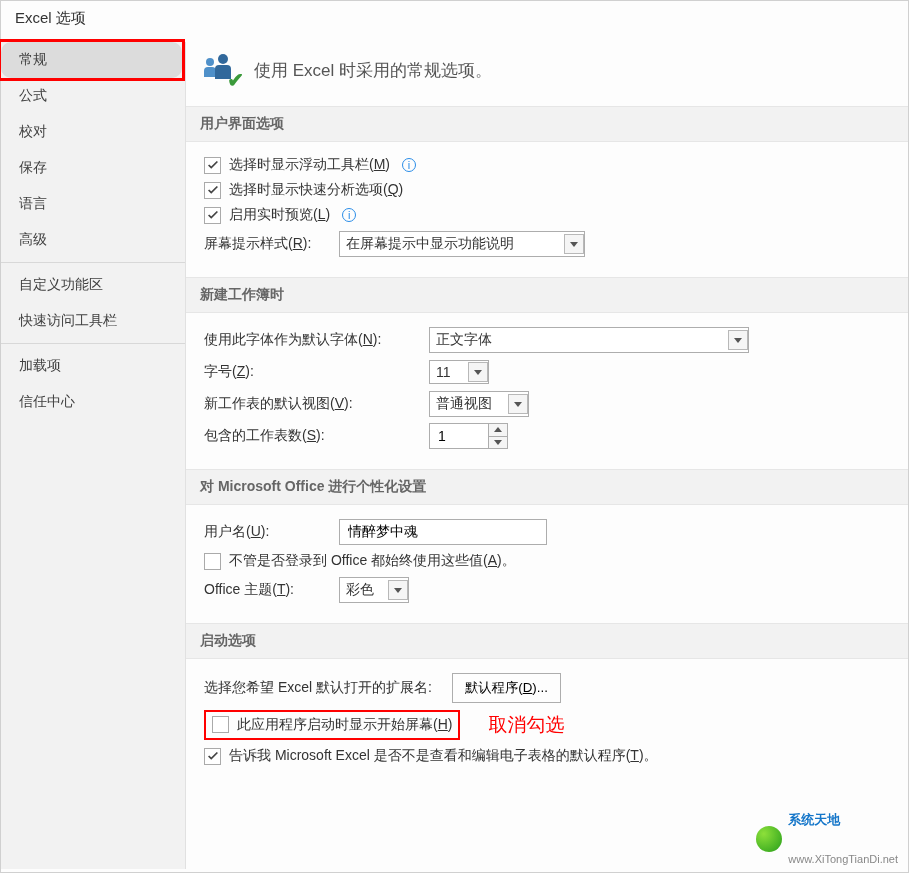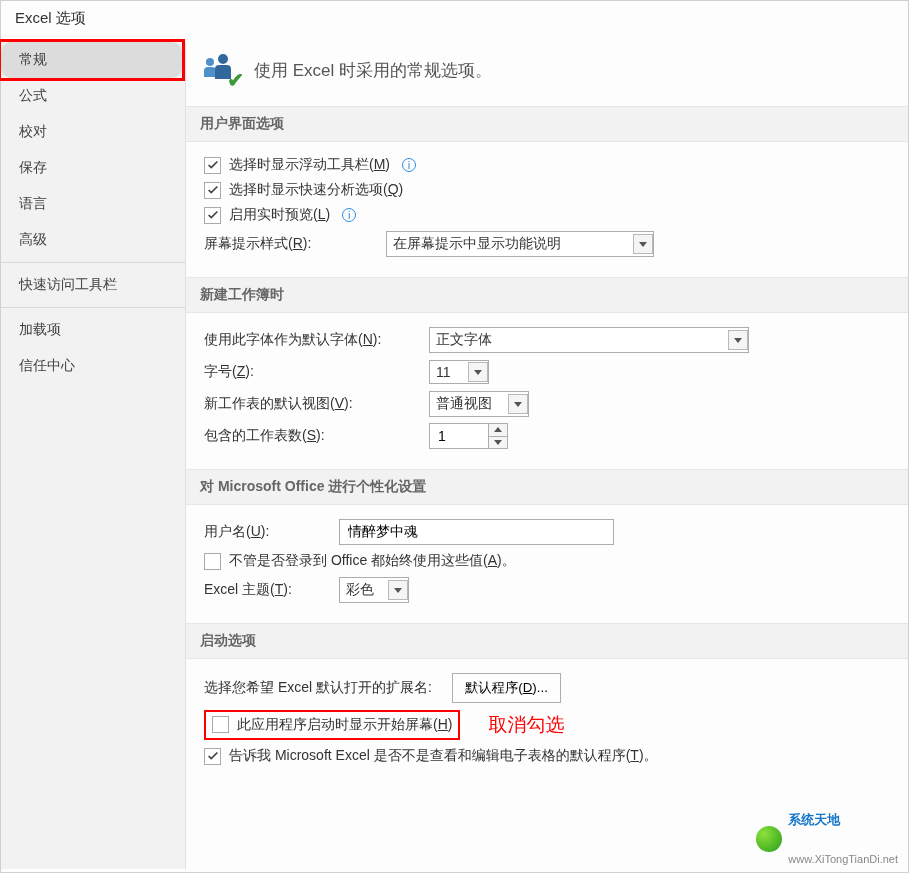--- a/index.html
+++ b/index.html
@@ -57,20 +57,21 @@
     <div class="sidebar">
       <div class="selected-outline">
         <div class="sidebar-item selected">常规</div>
       </div>
       <div class="sidebar-item">公式</div>
       <div class="sidebar-item">校对</div>
       <div class="sidebar-item">保存</div>
       <div class="sidebar-item">语言</div>
       <div class="sidebar-item">高级</div>
       <div class="sidebar-divider"></div>
+      <div class="sidebar-item">自定义功能区</div>
       <div class="sidebar-item">快速访问工具栏</div>
       <div class="sidebar-divider"></div>
       <div class="sidebar-item">加载项</div>
       <div class="sidebar-item">信任中心</div>
     </div>
 
     <div class="main">
       <div class="main-header">
         <div class="people-icon">
           <span class="head" style="width:8px;height:8px;left:2px;top:6px;"></span>
@@ -105,21 +106,21 @@
           <div class="checkbox checked">
               <svg viewBox="0 0 16 16">
                 <path d="M3 8 L6 11 L13 4" stroke="#444" stroke-width="2" fill="none"></path>
               </svg>
             </div>
           <span><span>启用实时预览(</span><span class="u">L</span><span>)</span></span>
           <span class="info-icon">i</span>
         </div>
         <div class="row">
           <span class="label-col-s"><span>屏幕提示样式(</span><span class="u">R</span><span>):</span></span>
-          <div class="select" style="width:268px;margin-left:47px;">
+          <div class="select" style="width:246px;">
             <span>在屏幕提示中显示功能说明</span>
             <div class="caret-box">
                 <div class="caret-down"></div>
               </div>
           </div>
         </div>
       </div>
 
       <div class="section-header">新建工作簿时</div>
       <div class="section-body">
@@ -163,28 +164,28 @@
                 </div>
             </div>
           </div>
         </div>
       </div>
 
       <div class="section-header">对 Microsoft Office 进行个性化设置</div>
       <div class="section-body">
         <div class="row">
           <span class="label-col-s"><span>用户名(</span><span class="u">U</span><span>):</span></span>
-          <input class="text-input" style="width: 275px;" value="情醉梦中魂">
+          <input class="text-input" style="width: 208px;" value="情醉梦中魂">
         </div>
         <div class="checkbox-row">
           <div class="checkbox"></div>
           <span><span>不管是否登录到 Office 都始终使用这些值(</span><span class="u">A</span><span>)。</span></span>
         </div>
         <div class="row">
-          <span class="label-col-s"><span>Excel 主题(</span><span class="u">T</span><span>):</span></span>
+          <span class="label-col-s"><span>Office 主题(</span><span class="u">T</span><span>):</span></span>
           <div class="select" style="width:70px;">
             <span>彩色</span>
             <div class="caret-box">
                 <div class="caret-down"></div>
               </div>
           </div>
         </div>
       </div>
 
       <div class="section-header">启动选项</div>

